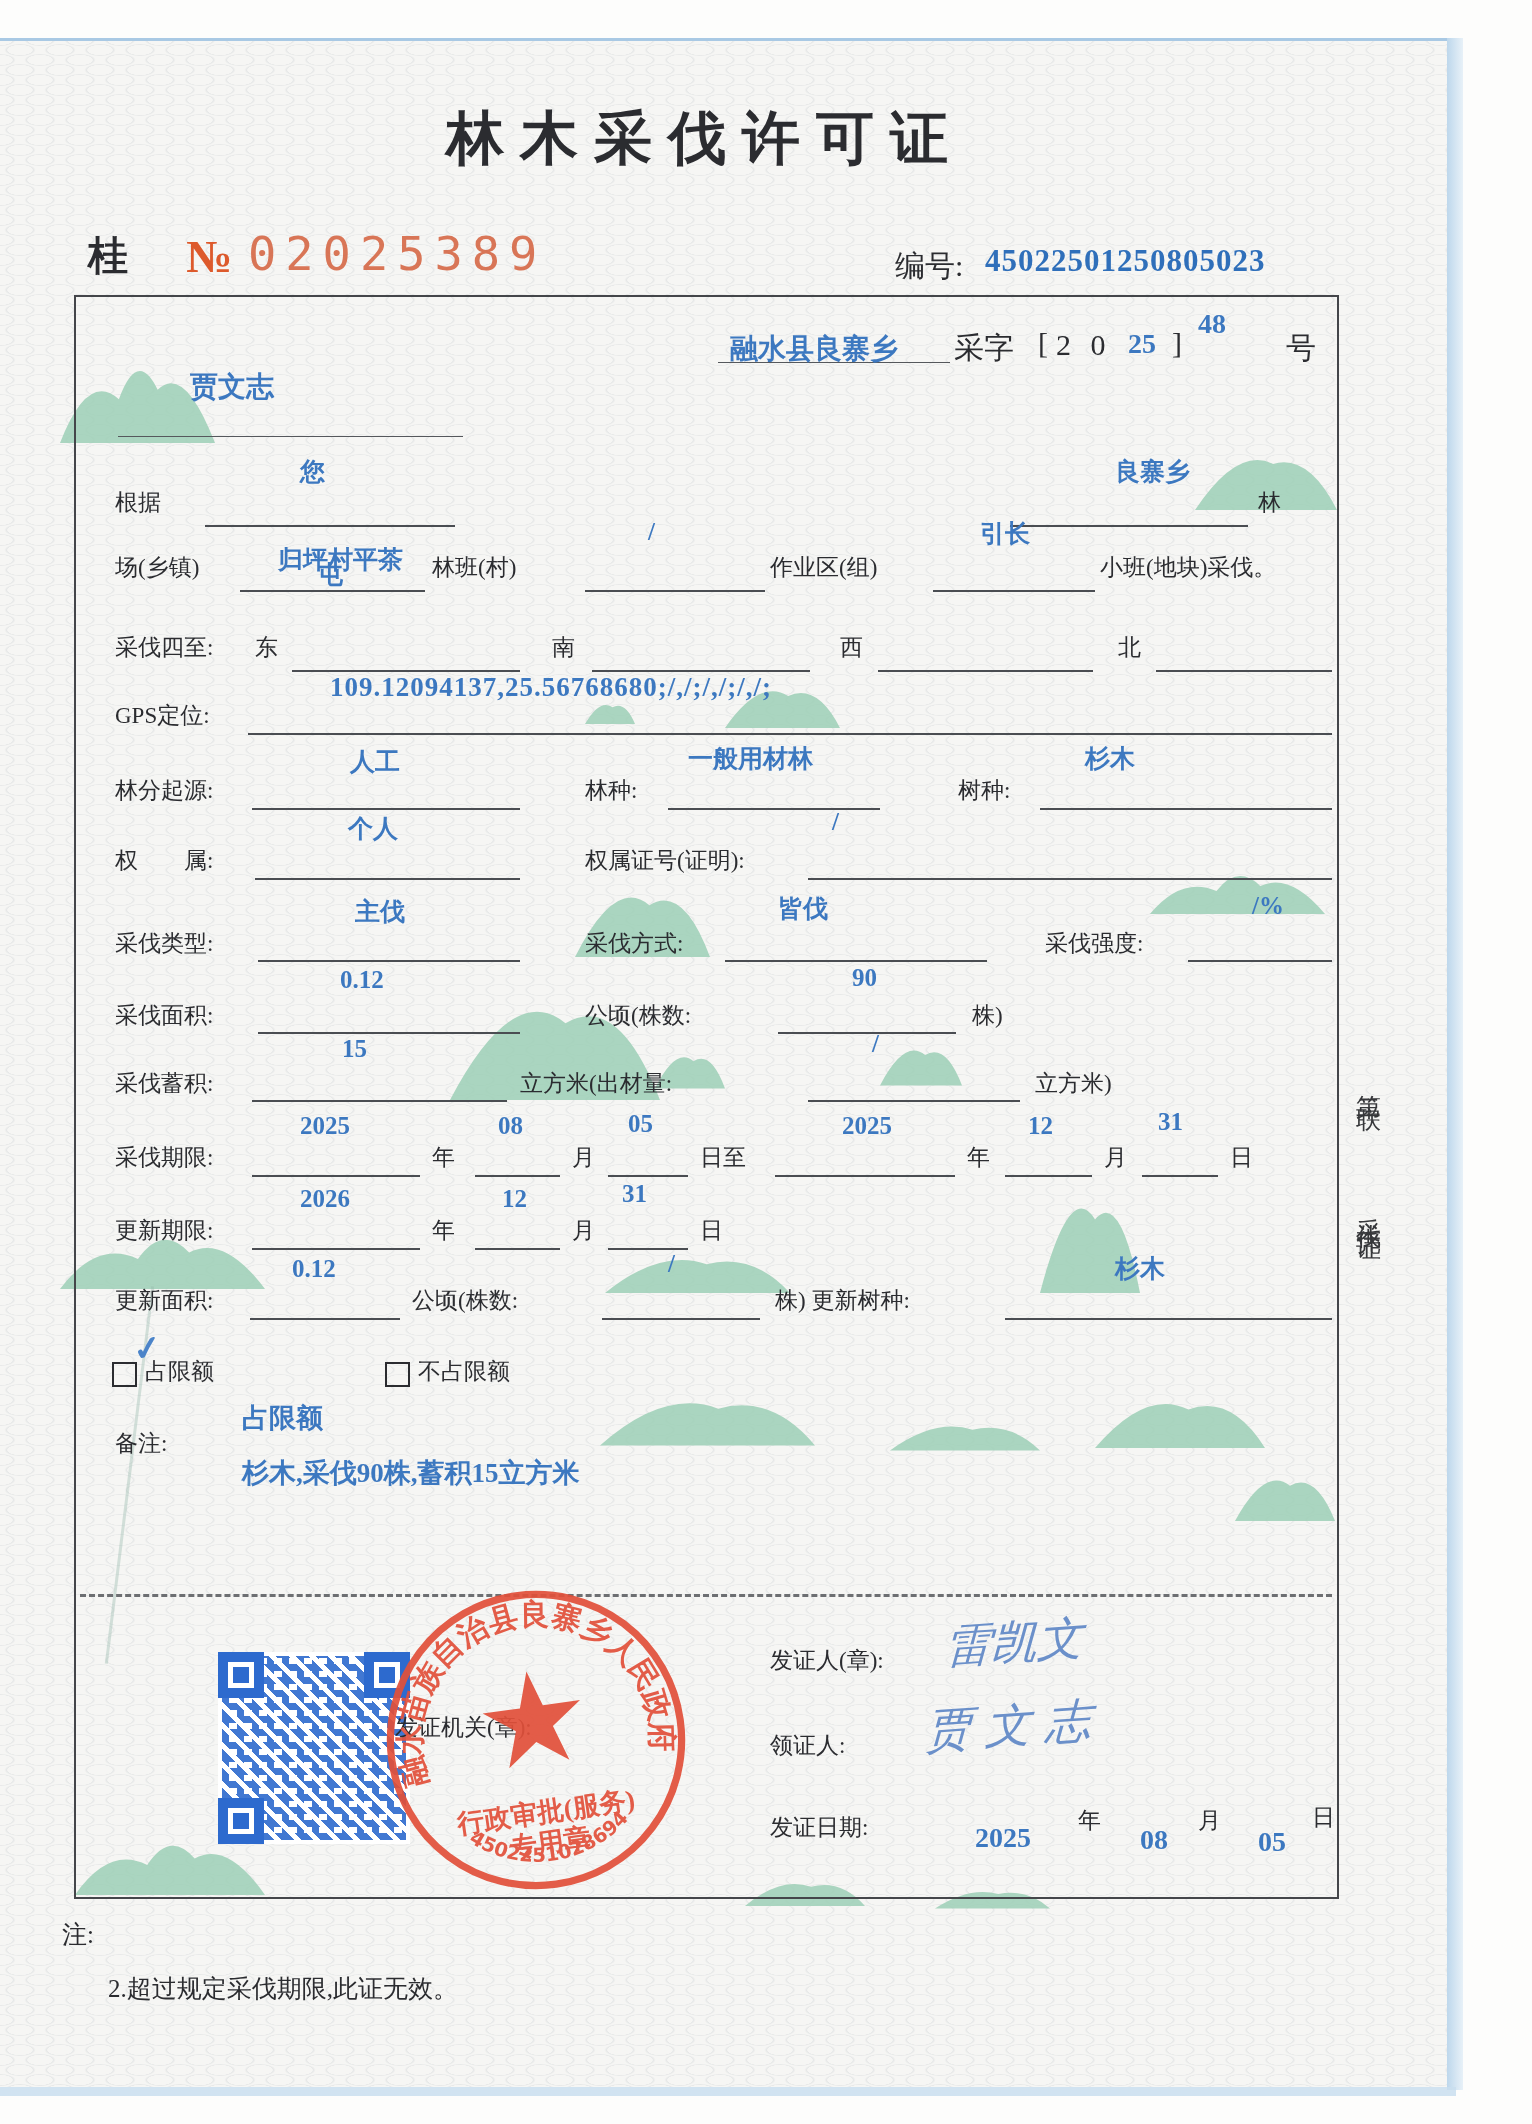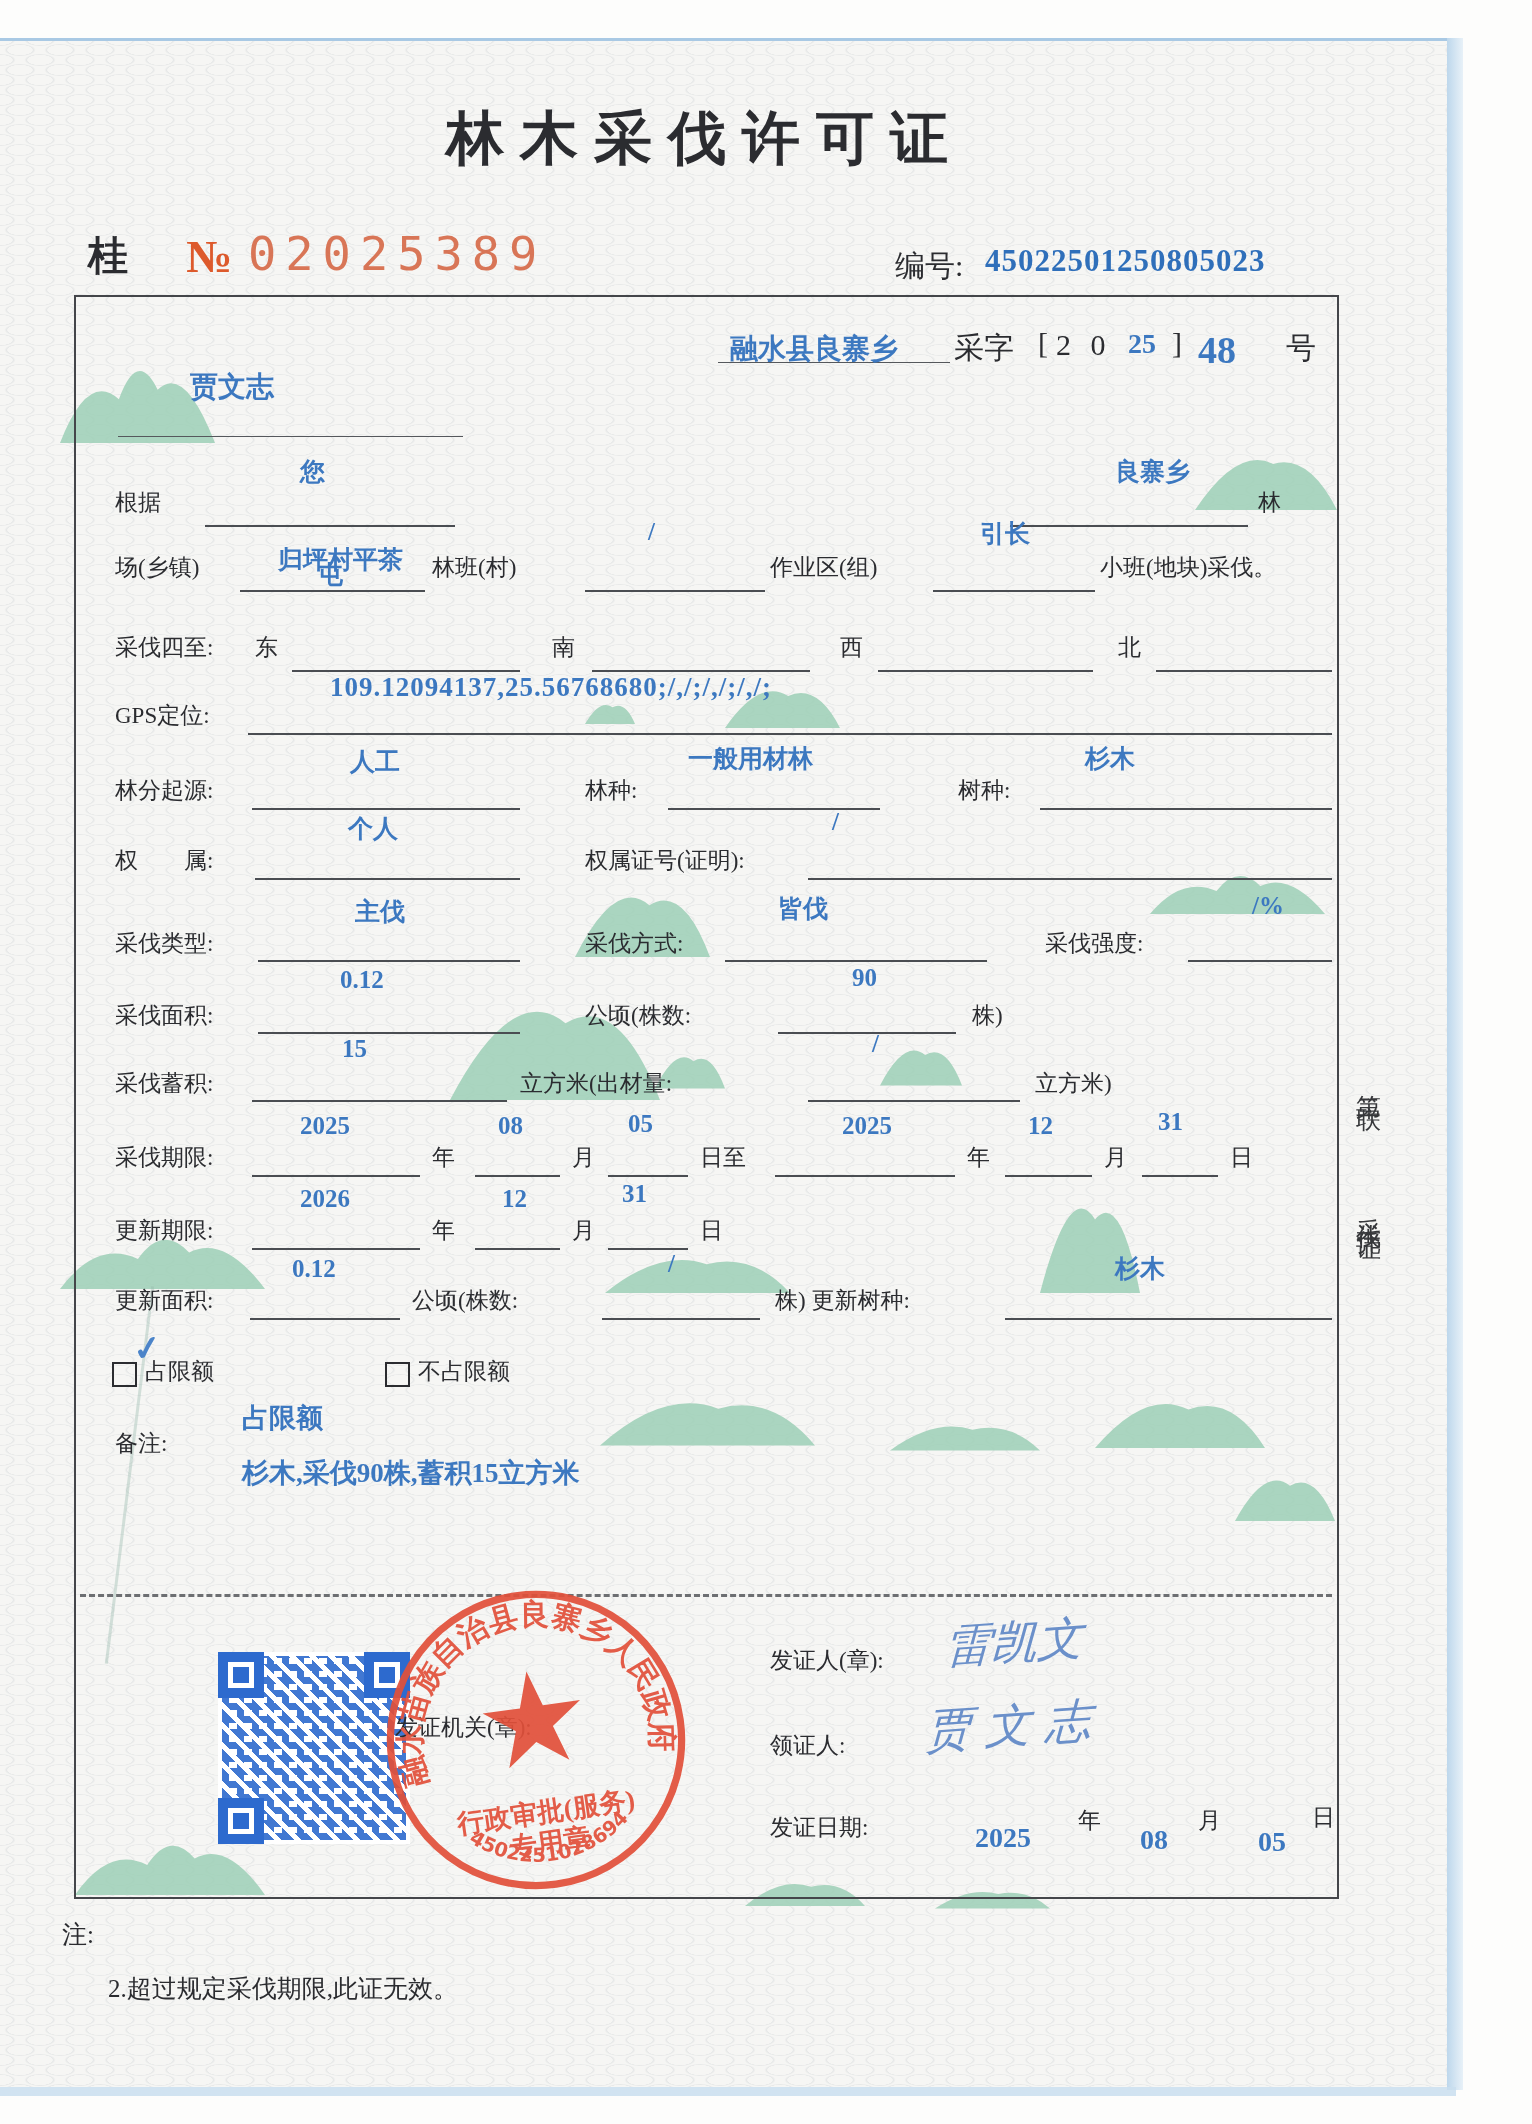--- a/index.html
+++ b/index.html
@@ -88,21 +88,21 @@
 
   <div class="abs box"></div>
 
   <i class="abs ul-thin" style="left:718px;top:362px;width:232px;"></i>
   <span class="abs fill" style="left:730px;top:330px;font-size:28px;">融水县良寨乡</span>
   <span class="abs lbl big" style="left:954px;top:328px;">采字</span>
   <span class="abs lbl big" style="left:1038px;top:326px;">[</span>
   <span class="abs lbl big" style="left:1056px;top:328px;letter-spacing:6px;">2 0</span>
   <span class="abs fill" style="left:1128px;top:328px;font-size:28px;">25</span>
   <span class="abs lbl big" style="left:1172px;top:326px;">]</span>
-  <span class="abs fill" style="left:1198px;top:328px;font-size:38px;">48</span>
+  <span class="abs fill" style="left:1198px;top:308px;font-size:28px;">48</span>
   <span class="abs lbl big" style="left:1286px;top:328px;">号</span>
 
   <span class="abs fill" style="left:190px;top:368px;font-size:28px;">贾文志</span>
   <i class="abs ul-thin" style="left:118px;top:436px;width:345px;"></i>
 
   <span class="abs lbl" style="left:115px;top:487px;">根据</span>
   <i class="abs ul" style="left:205px;top:525px;width:250px;"></i>
   <span class="abs fill" style="left:300px;top:455px;">您</span>
   <i class="abs ul" style="left:1010px;top:525px;width:238px;"></i>
   <span class="abs fill" style="left:1115px;top:455px;">良寨乡</span>

